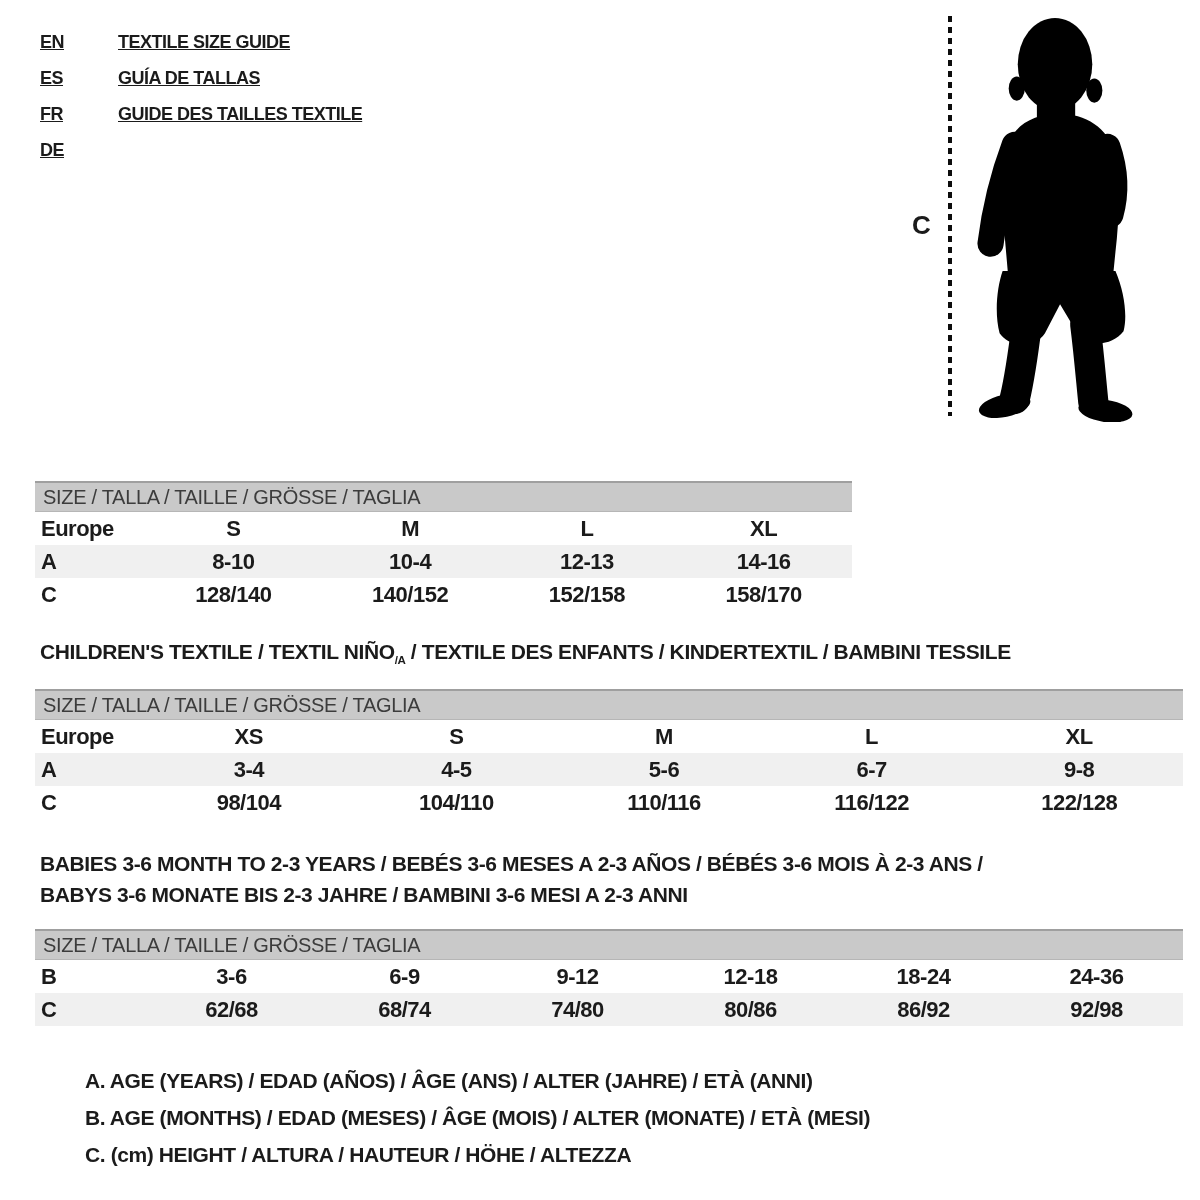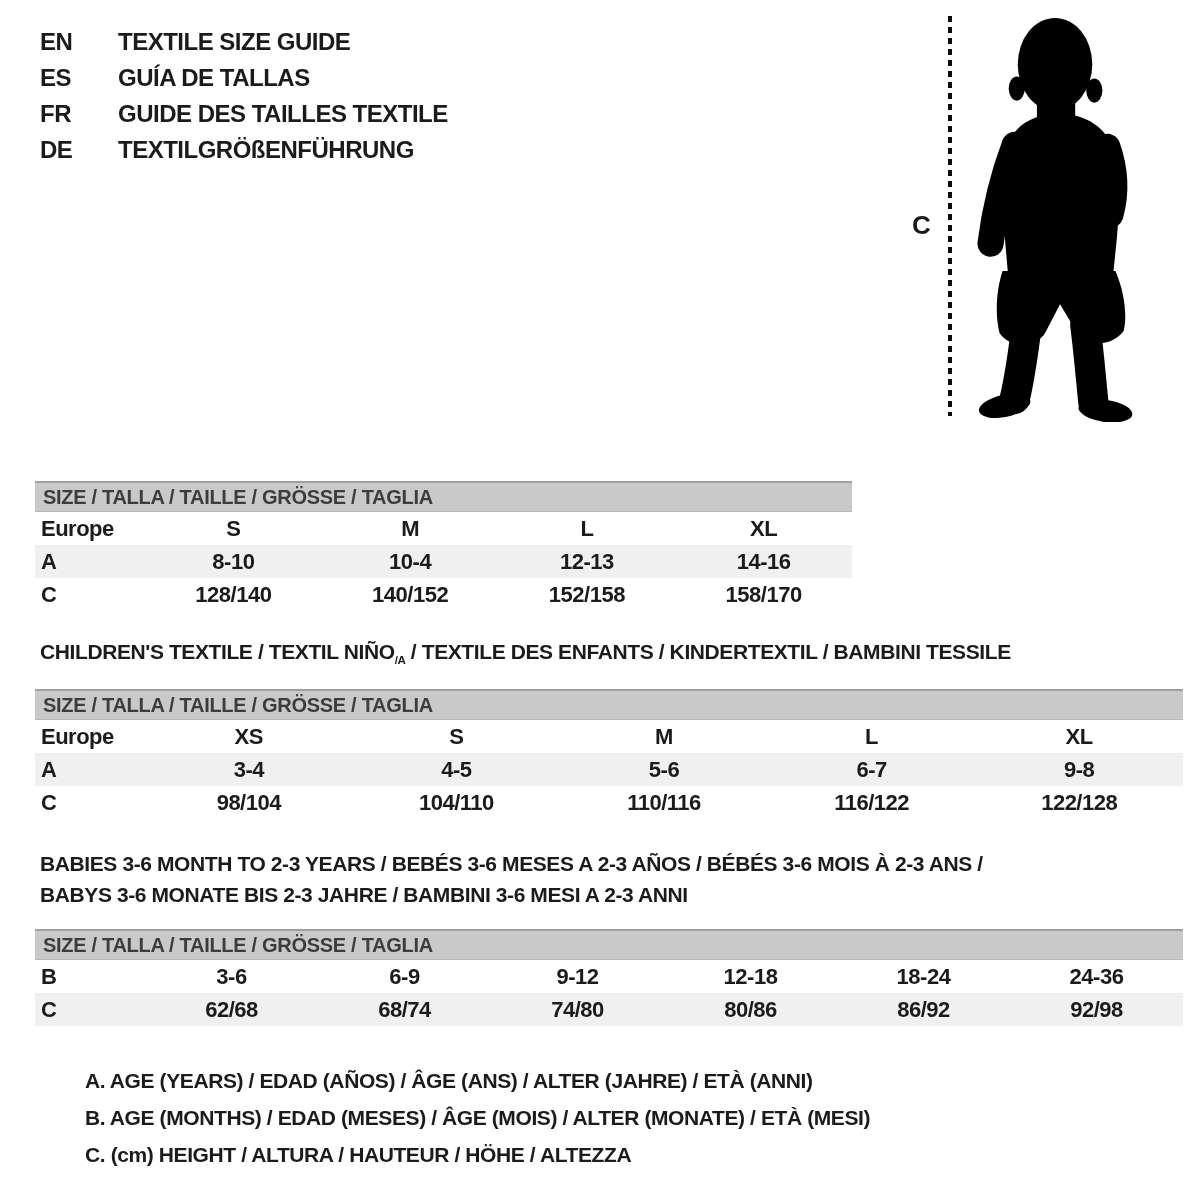--- a/index.html
+++ b/index.html
@@ -2,21 +2,21 @@
 <html><head>
 <meta charset="utf-8">
 <style>
   html,body{margin:0;padding:0;background:#ffffff;}
   .page{position:relative;width:1200px;height:1200px;background:#fff;
         font-family:"Liberation Sans",sans-serif;color:#1b1b1b;overflow:hidden;}
 
   
   .langs{position:absolute;left:40px;top:24px;}
   .lang-row{display:flex;height:36px;align-items:center;font-weight:bold;
-            font-size:24px;letter-spacing:-0.5px;}
+            font-size:18px;letter-spacing:-0.5px;text-decoration:underline;}
   .lang-code{width:78px;}
 
   
   .silhouette{position:absolute;left:966px;top:14px;width:172px;height:408px;}
   .measure-line{position:absolute;left:948px;top:16px;width:4px;height:400px;
     background-image:repeating-linear-gradient(to bottom,#0d0d0d 0px,#0d0d0d 6px,
       rgba(0,0,0,0) 6px,rgba(0,0,0,0) 11px);}
   .measure-label{position:absolute;left:912px;top:210px;font-size:26px;font-weight:bold;}
 
   
@@ -25,21 +25,21 @@
   .title-sub{font-size:0.55em;vertical-align:sub;}
   .babies-title{position:absolute;left:40px;top:848px;font-weight:bold;font-size:21px;
                 line-height:31px;letter-spacing:-0.4px;}
 
   
   .sizetable{position:absolute;left:35px;}
   .w-junior{width:817px;}
   .w-wide{width:1148px;}
   .size-bar{height:31px;background:#c9c9c9;border-top:2px solid #9f9f9f;
     border-bottom:1px solid #b6b6b6;box-sizing:border-box;display:flex;
-    align-items:center;padding-left:8px;font-weight:bold;font-size:20px;
+    align-items:center;padding-left:8px;font-weight:normal;font-size:20px;
     color:#3c3c3c;letter-spacing:-0.3px;}
   .trow{display:flex;height:33px;align-items:center;font-size:22px;
         letter-spacing:-0.5px;font-weight:bold;}
   .trow.striped{background:#f0f0f0;}
   .lbl{width:110px;padding-left:6px;box-sizing:border-box;}
   .val{flex:1;text-align:center;}
 
   
   .legend{position:absolute;left:40px;top:1062px;margin-left:45px;}
   .legend-line{height:37px;display:flex;align-items:center;font-weight:bold;
@@ -58,21 +58,20 @@
     <div class="lang-row">
       <span class="lang-code">ES</span>
       <span>GUÍA DE TALLAS</span>
     </div>
     <div class="lang-row">
       <span class="lang-code">FR</span>
       <span>GUIDE DES TAILLES TEXTILE</span>
     </div>
     <div class="lang-row">
       <span class="lang-code">DE</span>
-      <span>TEXTILGRÖßENFÜHRUNG</span>
     </div>
   </div>
 
   <div class="measure-line"></div>
   <div class="measure-label">C</div>
   <svg class="silhouette" viewBox="0 0 170 405" xmlns="http://www.w3.org/2000/svg">
     <g fill="#000000">
       <ellipse cx="88" cy="50" rx="37" ry="46"></ellipse>
       <ellipse cx="50" cy="74" rx="8" ry="12"></ellipse>
       <ellipse cx="127" cy="76" rx="8" ry="12"></ellipse>

